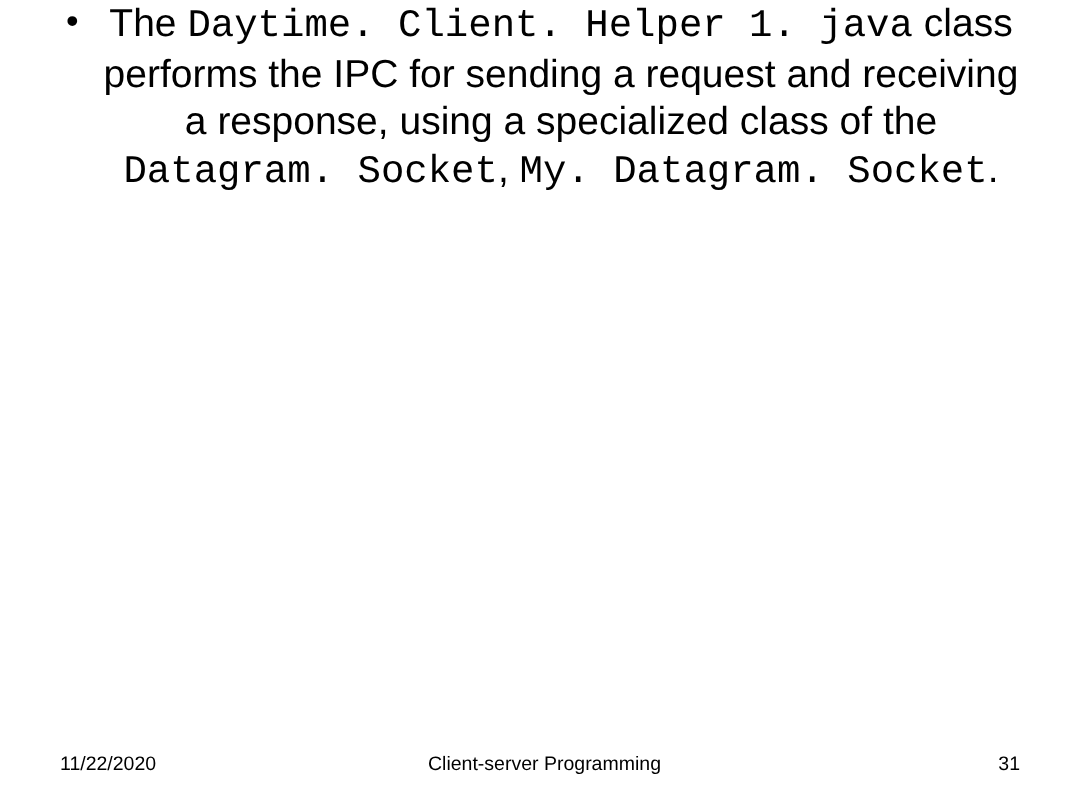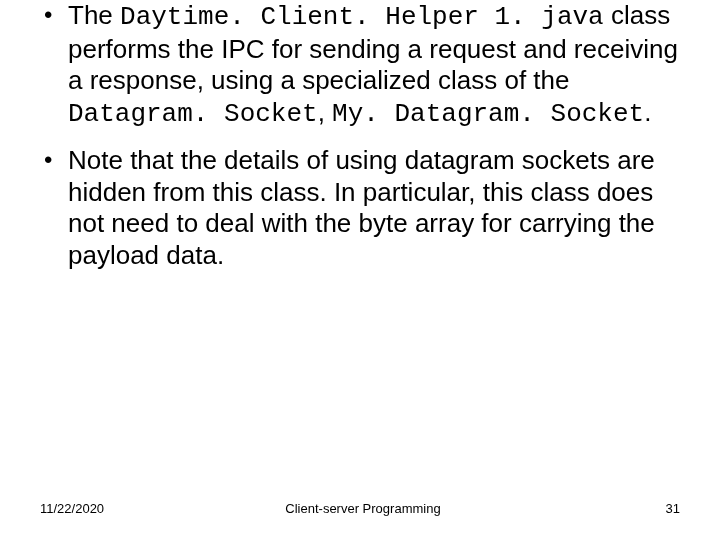--- a/index.html
+++ b/index.html
@@ -26,20 +26,21 @@
     line-height: 1.2;
     font-weight: 400;
   }
   .body {
     margin: 0 40px 0 40px;
   }
   ul.bullets {
     list-style: none;
     padding: 0;
     margin: 0;
+    text-align: center;
   }
   ul.bullets > li {
     position: relative;
     padding-left: 28px;
     font-size: 26px;
     line-height: 1.22;
     margin-bottom: 14px;
   }
   ul.bullets > li::before {
     content: "•";
@@ -69,23 +70,20 @@
 <body>
 
 <div class="slide">
 
 
   <div class="body">
     <ul class="bullets">
       <li>
         <span>The </span><span class="mono">Daytime. Client. Helper 1. java</span><span> class performs the IPC for sending a request and receiving a response, using a specialized class of the </span><span class="mono">Datagram. Socket</span><span>, </span><span class="mono">My. Datagram. Socket</span><span>.</span>
       </li>
-      <li>
-        <span>Note that the details of using datagram sockets are hidden from this class.  In particular, this class does not need to deal with the byte array for carrying the payload data.</span>
-      </li>
     </ul>
   </div>
 
   <div class="footer">
     <span class="date">11/22/2020</span>
     <span class="center">Client-server Programming</span>
     <span class="page">31</span>
   </div>
 
 </div>

